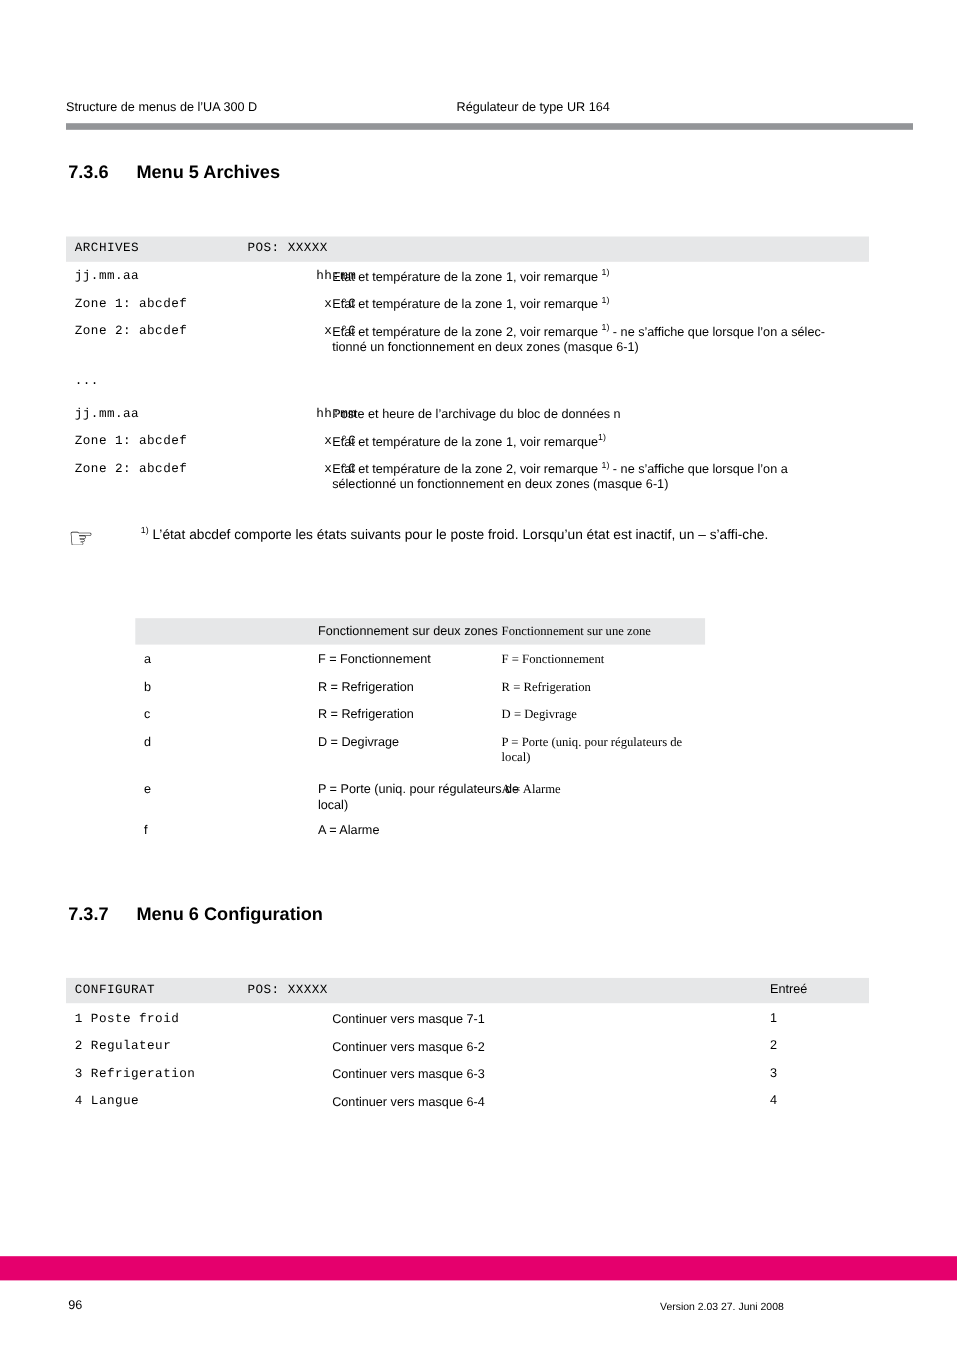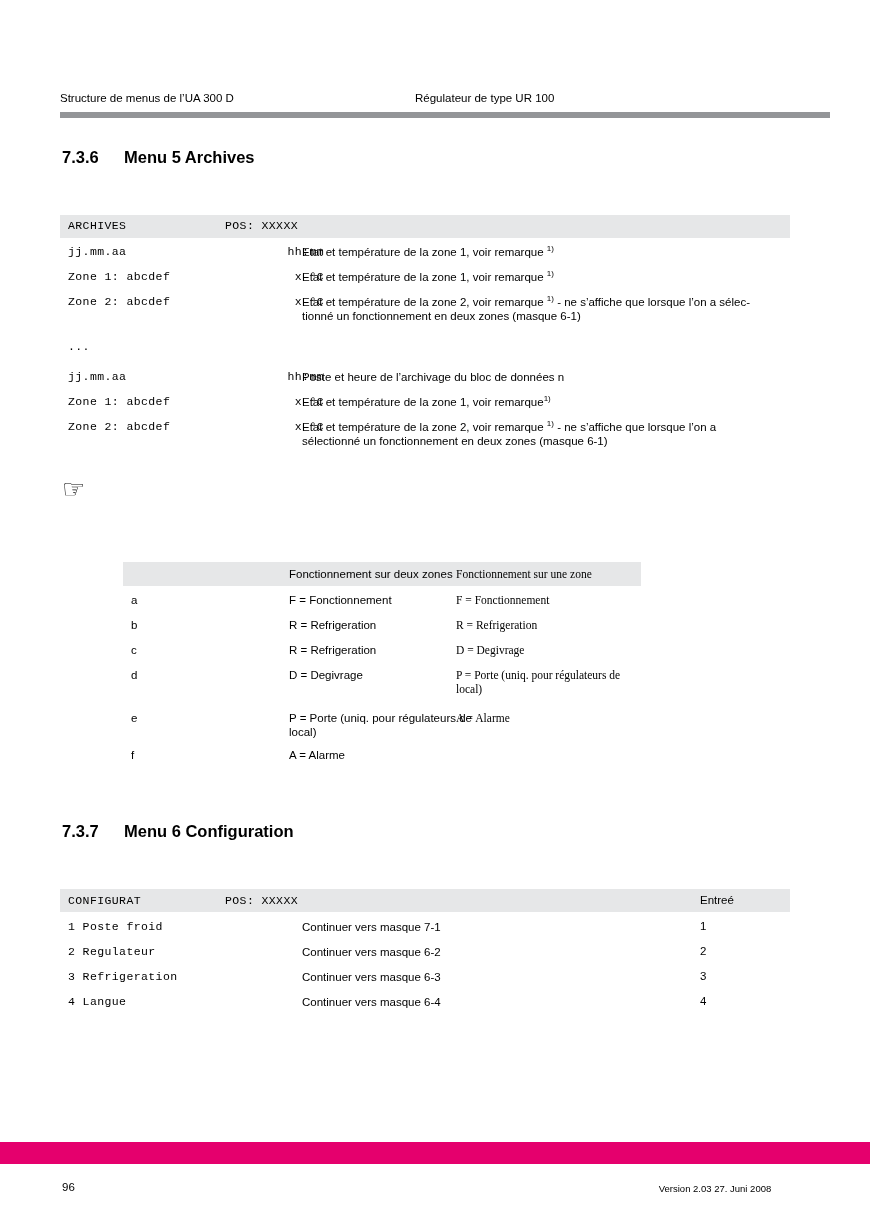--- a/index.html
+++ b/index.html
@@ -176,32 +176,32 @@
     position: absolute;
     left: 62px;
     top: 1181px;
     font-size: 11.5px;
   }
   .footer-right {
     position: absolute;
     left: 600px;
     top: 1183px;
     width: 230px;
-    text-align: center;
+    text-align: left;
     font-size: 9.5px;
   }
 </style>
 </head>
 <body>
 
 <div class="page">
 
   <div class="header">
     <div class="left">Structure de menus de l’UA 300 D</div>
-    <div class="right">Régulateur de type UR 100</div>
+    <div class="right">Régulateur de type UR 164</div>
   </div>
   <div class="header-rule"></div>
 
   <div class="sec-heading" style="left:62px; top:148px; width:500px;">
     <span class="sec-num">7.3.6</span>
     <span class="sec-title">Menu 5 Archives</span>
   </div>
 
   <div class="tbl" style="left:60px; top:215px; height:230px;">
     <div class="band" style="top:0;"></div>
@@ -245,20 +245,21 @@
     </div>
 
     <div class="row" style="top:205px;">
       <span class="mono c-code">Zone 2:  abcdef</span>
       <span class="mono c-temp">x °C</span>
       <span class="c-desc"><span>Etat et température de la zone 2, voir remarque </span><sup>1)</sup><span> - ne s’affiche que lorsque l’on a sélectionné un fonctionnement en deux zones (masque 6-1)</span></span>
     </div>
   </div>
 
   <div class="hand-icon">☞</div>
+  <div class="note"><sup>1)</sup><span> L’état abcdef comporte les états suivants pour le poste froid. Lorsqu’un état est inactif, un – s’affi-che.</span></div>
 
   <div class="state-tbl">
     <div class="hdr-band"></div>
     <div class="st-row" style="top:5px;">
       <span class="st-col-a"></span>
       <span class="st-col-b">Fonctionnement sur deux zones</span>
       <span class="st-col-c">Fonctionnement sur une zone</span>
     </div>
 
     <div class="st-row" style="top:31px;">

